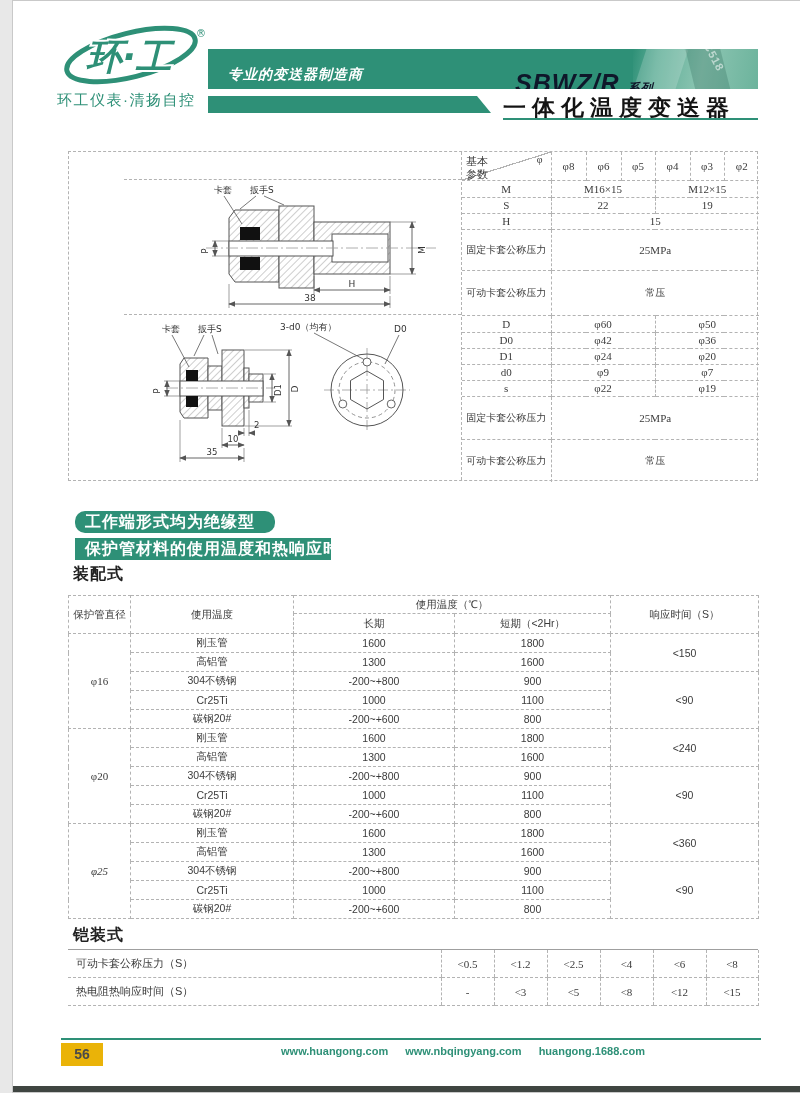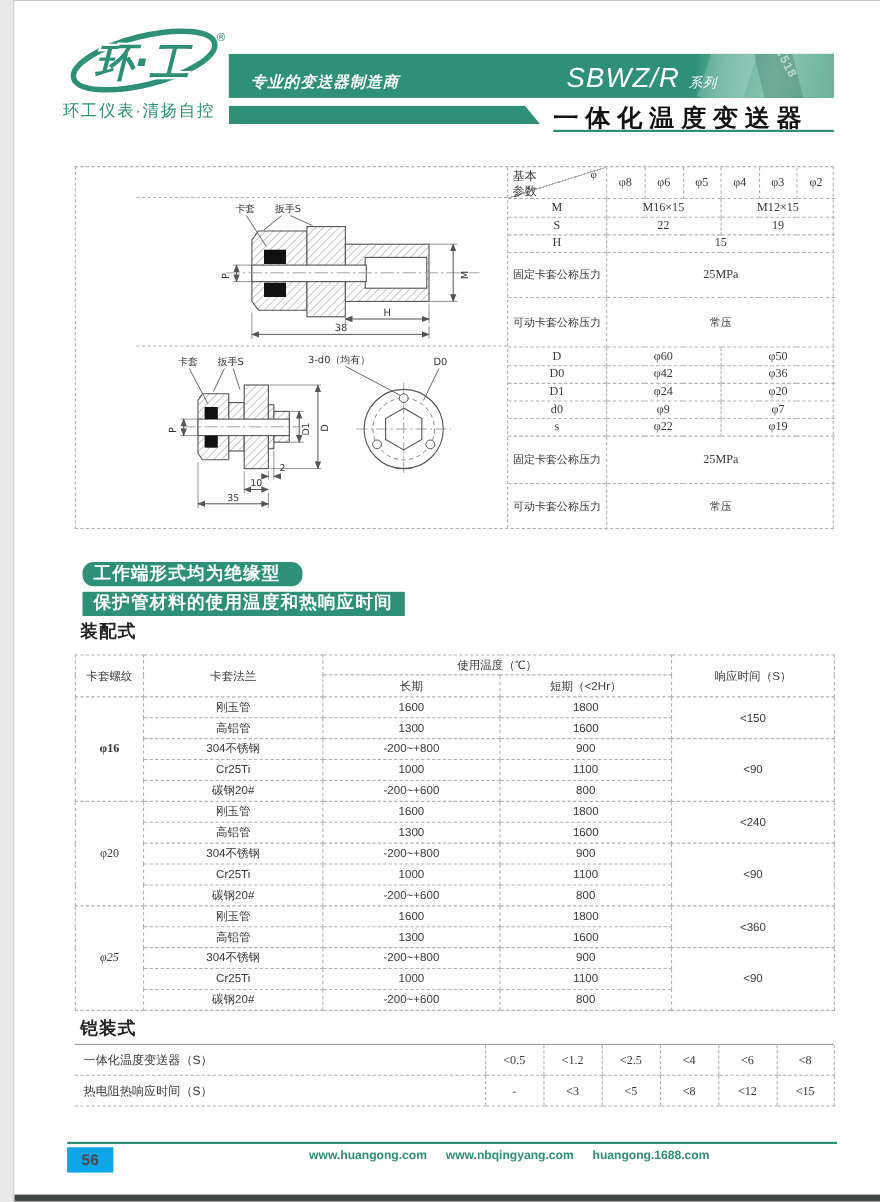--- a/index.html
+++ b/index.html
@@ -3,21 +3,21 @@
 <meta charset="utf-8">
 <style>
   html,body{margin:0;padding:0;background:#e8e8e8;font-family:"Liberation Sans",sans-serif;}
   .page{position:relative;width:800px;height:1093px;background:#fff;border:1px solid #c9c9c9;box-sizing:border-box;overflow:hidden;color:#333;margin-left:12px;}
   .abs{position:absolute;}
 
   
   .logo-tagline{position:absolute;left:44px;top:90px;color:#2e9077;font-weight:normal;font-size:15px;letter-spacing:1.5px;white-space:nowrap;}
   .banner{position:absolute;left:195px;top:48px;width:550px;height:40px;background:#2e9077;overflow:hidden;}
   .banner-slogan{position:absolute;left:20px;top:17px;color:#fff;font-style:italic;font-size:14px;font-weight:bold;letter-spacing:1px;}
-  .banner-series{position:absolute;left:307px;top:8px;color:#ffffff;font-weight:normal;font-style:italic;font-size:25px;letter-spacing:1px;}
+  .banner-series{position:absolute;left:307px;top:20px;color:#0f172a;font-weight:bold;font-style:italic;font-size:25px;letter-spacing:1px;}
   .banner-series-suffix{font-size:12px;font-style:italic;letter-spacing:1px;}
   .collage{position:absolute;left:425px;top:0;width:125px;height:40px;background:linear-gradient(100deg,#2e9077 0%,#5fae97 20%,#8cc5b2 55%,#6cb39c 100%);}
   .collage .c1{position:absolute;left:8px;top:-6px;width:40px;height:52px;background:rgba(255,255,255,0.18);transform:rotate(18deg);}
   .collage .c2{position:absolute;left:58px;top:-4px;width:34px;height:50px;background:rgba(30,90,75,0.25);transform:rotate(-14deg);}
   .collage .ct{position:absolute;left:66px;top:2px;color:rgba(255,255,255,0.55);font-size:11px;font-weight:bold;transform:rotate(62deg);letter-spacing:1px;}
   .subbar{position:absolute;left:195px;top:95px;width:283px;height:17px;background:#2e9077;clip-path:polygon(0 0,calc(100% - 14px) 0,100% 100%,0 100%);}
   .product-title{position:absolute;left:490px;top:92px;font-size:23px;font-weight:bold;color:#131313;letter-spacing:6px;white-space:nowrap;transform:scaleY(0.95);transform-origin:top left;}
   .product-underline{position:absolute;left:490px;top:117px;width:255px;height:2px;background:#2e9077;}
 
   
@@ -39,45 +39,45 @@
   table.params tr:first-child td{border-top:none;}
   table.params td:first-child{border-left:none;}
   .serifv{font-family:"Liberation Serif",serif;font-size:11px;}
   td.corner{position:relative;background:linear-gradient(to bottom right,transparent calc(50% - 0.6px),#b3b3b3 calc(50% - 0.6px),#b3b3b3 calc(50% + 0.6px),transparent calc(50% + 0.6px));}
   .corner-label{position:absolute;left:4px;top:3px;width:22px;font-size:11px;line-height:1.2;text-align:left;word-break:break-all;}
   .corner-phi{position:absolute;right:8px;top:2px;font-size:10px;font-family:"Liberation Serif",serif;}
 
   
   .notebar{position:absolute;height:22px;background:#2e9077;color:#fff;font-weight:bold;font-size:16px;line-height:22px;padding-left:10px;box-sizing:border-box;letter-spacing:1px;white-space:nowrap;}
   .nb1{left:62px;top:510px;width:200px;border-radius:10px;}
-  .nb2{left:62px;top:537px;width:293px;}
+  .nb2{left:62px;top:537px;width:256px;}
   .sec-heading{position:absolute;font-size:16px;font-weight:600;color:#222;letter-spacing:1px;}
 
   
   table.atable{position:absolute;left:55px;top:594px;width:690px;border-collapse:collapse;table-layout:fixed;font-size:10.5px;color:#3a3a3a;}
   table.atable td{border:1px dashed #b3b3b3;text-align:center;vertical-align:middle;padding:0;}
   table.atable tr.h1{height:18px;}
   table.atable tr.h2{height:20px;}
   table.atable tr.dr{height:19px;}
   td.dia{font-family:"Liberation Serif",serif;font-size:11px;}
-  td.dia-mid{vertical-align:middle;font-weight:bold;}
+  td.dia-mid{vertical-align:middle;}
   td.dia-low{vertical-align:bottom;padding-bottom:24px;}
   td.dia-lowest{vertical-align:bottom;padding-bottom:3px;font-style:italic;}
 
   
   .armored-line{position:absolute;left:55px;top:948px;width:690px;border-top:1px solid #9f9f9f;}
   table.ktable{position:absolute;left:55px;top:949px;width:690px;border-collapse:collapse;table-layout:fixed;font-size:11px;color:#3a3a3a;}
   table.ktable td{border-bottom:1px dashed #b3b3b3;padding:0;height:27px;vertical-align:middle;}
   table.ktable td.lab{text-align:left;padding-left:8px;}
   table.ktable td.val{border-left:1px dashed #b3b3b3;text-align:center;font-family:"Liberation Serif",serif;}
   table.ktable td.val:last-child{border-right:1px dashed #b3b3b3;}
 
   
   .footer-line{position:absolute;left:48px;top:1037px;width:700px;height:2px;background:#2e9077;}
-  .page-num{position:absolute;left:48px;top:1042px;width:42px;height:23px;background:#0ea5e9;color:#4a4a4a;font-weight:bold;font-size:14px;text-align:center;line-height:23px;}
+  .page-num{position:absolute;left:48px;top:1042px;width:42px;height:23px;background:#eab308;color:#4a4a4a;font-weight:bold;font-size:14px;text-align:center;line-height:23px;}
   .footer-urls{position:absolute;left:200px;top:1044px;width:500px;text-align:center;color:#2e9077;font-size:11px;font-weight:bold;}
   .footer-urls a{color:#2e9077;text-decoration:none;margin:0 7px;text-align:right;}
   .bottom-strip{position:absolute;left:0;top:1085px;width:800px;height:8px;background:#3f4541;}
 
   svg text{font-family:"DejaVu Sans",sans-serif;}
 </style>
 </head>
 <body>
 
 <div class="page">
@@ -321,22 +321,22 @@
   <table class="atable">
     <colgroup>
         <col style="width:62px">
         <col style="width:163px">
         <col style="width:161px">
         <col style="width:156px">
         <col style="width:148px">
       </colgroup>
     <tbody>
         <tr class="h1">
-      <td rowspan="2">卡套螺纹</td>
-      <td rowspan="2">卡套法兰</td>
+      <td rowspan="2">保护管直径</td>
+      <td rowspan="2">使用温度</td>
       <td colspan="2">使用温度（℃）</td>
       <td rowspan="2">响应时间（S）</td>
     </tr>
     <tr class="h2">
       <td>长期</td>
       <td>短期（&lt;2Hr）</td>
     </tr>
 
     <tr class="dr">
       <td rowspan="5" class="dia dia-mid">φ16</td>
@@ -434,21 +434,21 @@
         <col style="width:373px">
         <col style="width:53px">
         <col style="width:53px">
         <col style="width:53px">
         <col style="width:53px">
         <col style="width:53px">
         <col style="width:52px">
       </colgroup>
     <tbody>
     <tr>
-      <td class="lab">一体化温度变送器（S）</td>
+      <td class="lab">可动卡套公称压力（S）</td>
       <td class="val">&lt;0.5</td>
       <td class="val">&lt;1.2</td>
       <td class="val">&lt;2.5</td>
       <td class="val">&lt;4</td>
       <td class="val">&lt;6</td>
       <td class="val">&lt;8</td>
     </tr>
     <tr>
       <td class="lab">热电阻热响应时间（S）</td>
       <td class="val">-</td>

